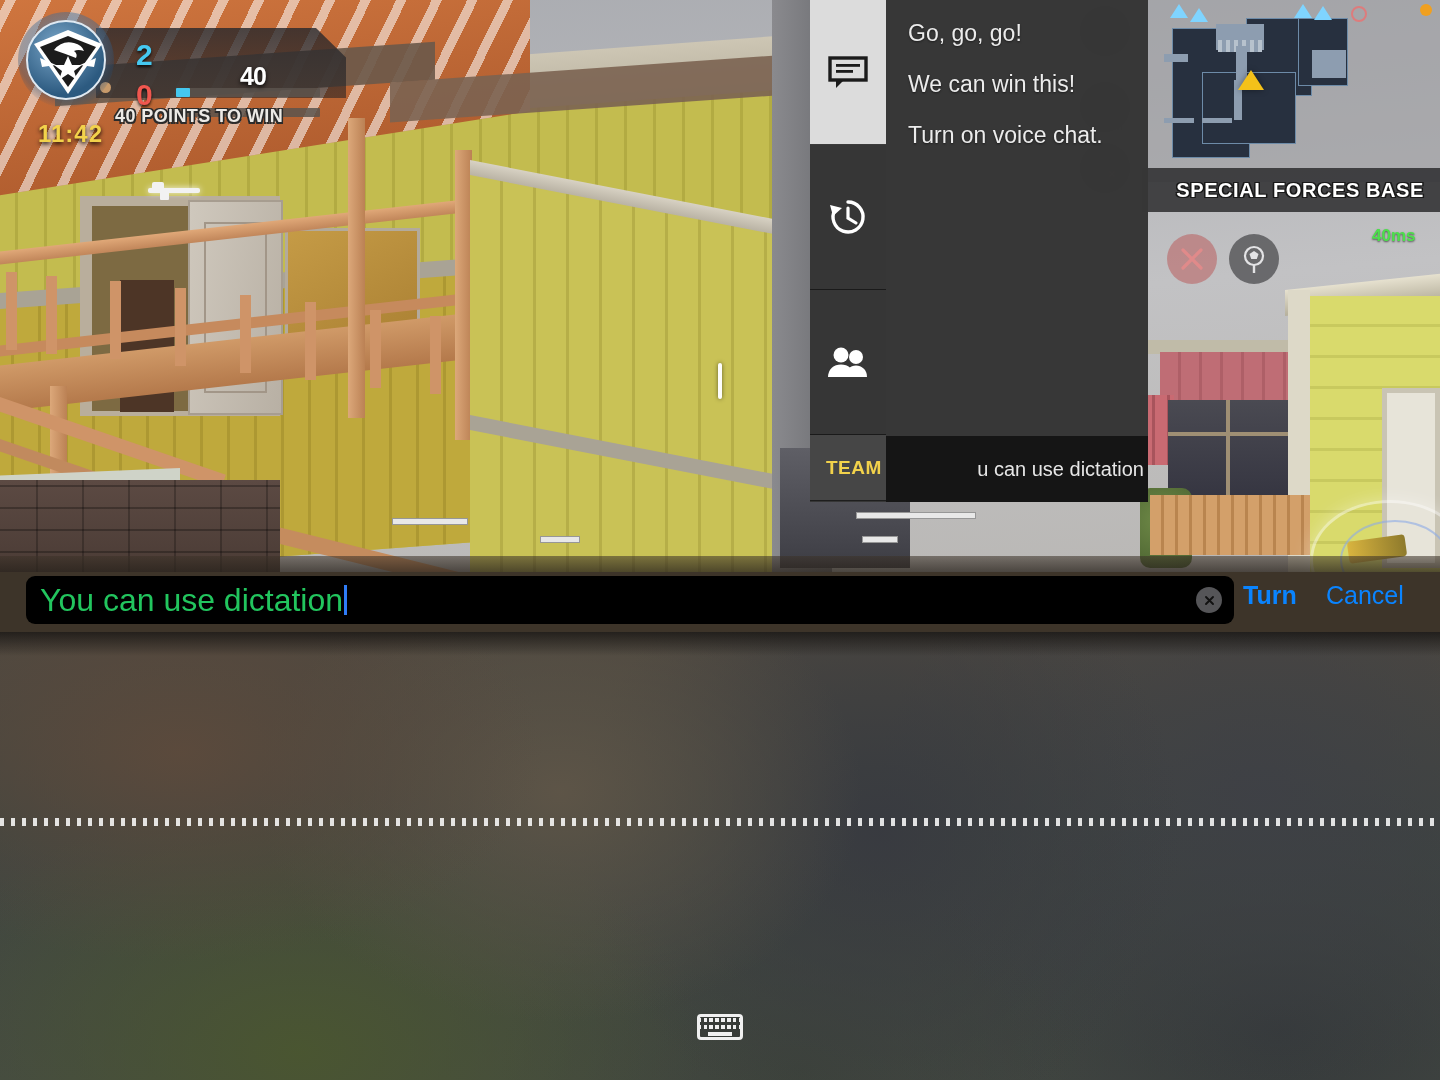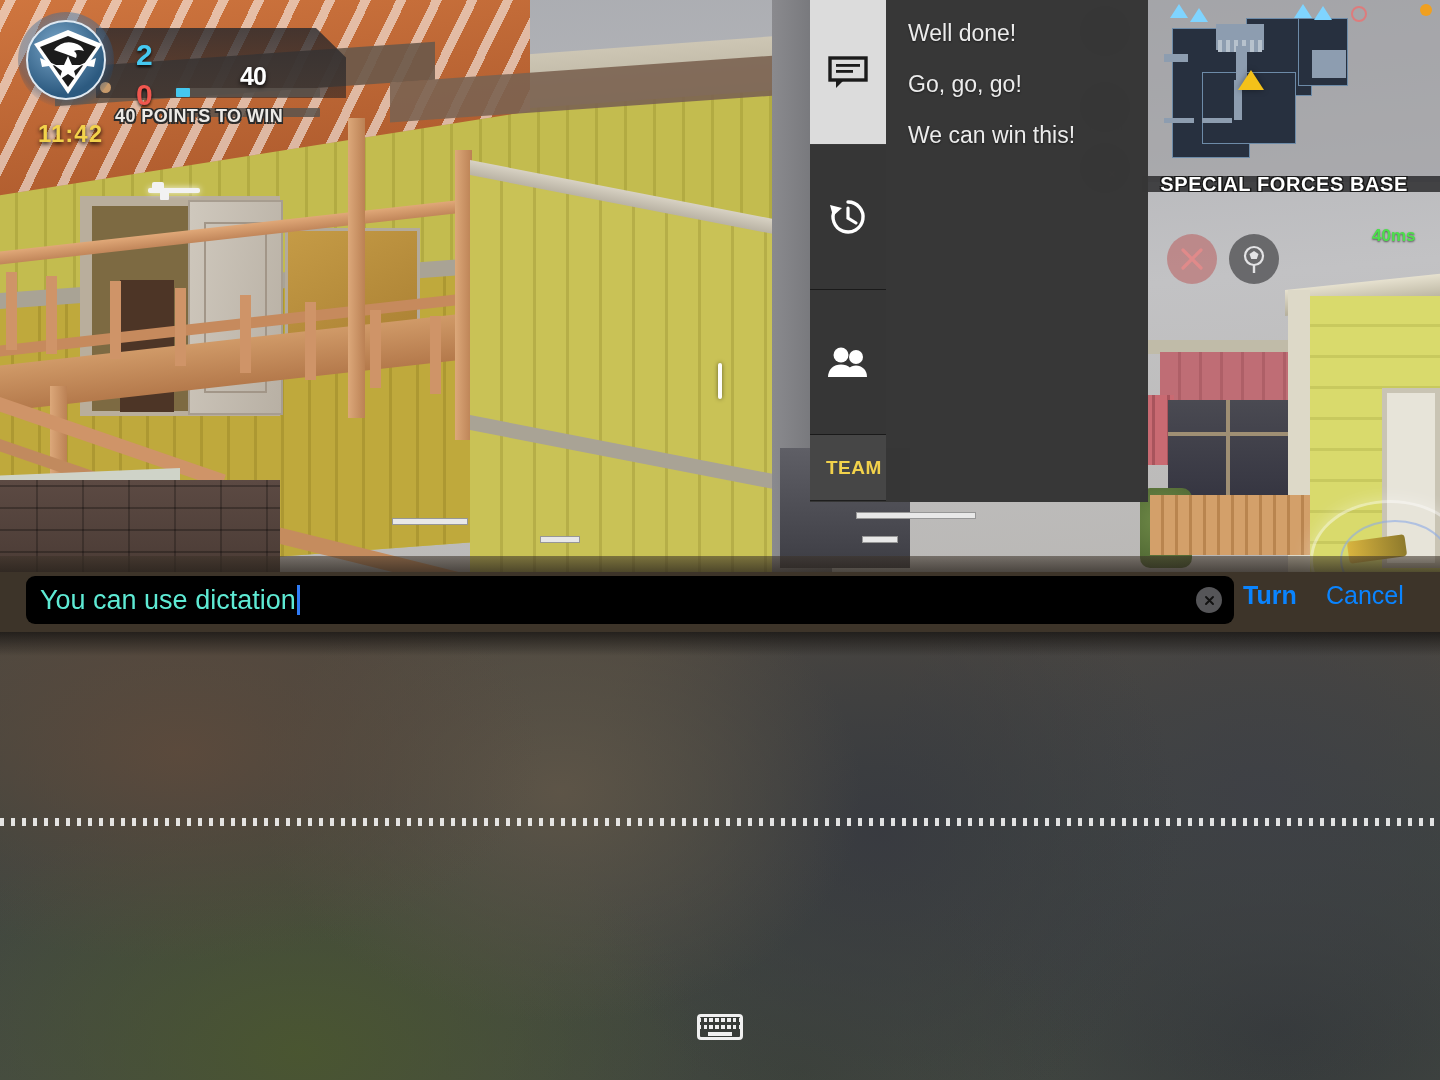--- a/index.html
+++ b/index.html
@@ -184,23 +184,23 @@
   .mm-lightest { position:absolute; background:#b7c2cd; }
   .mm-marker { position:absolute; width:0;height:0; border-left:13px solid transparent;
       border-right:13px solid transparent; border-bottom:20px solid #f4c119;
       filter:drop-shadow(0 0 3px rgba(0,0,0,.4)); }
   .mm-ally { position:absolute; width:0;height:0; border-left:9px solid transparent;
       border-right:9px solid transparent; border-bottom:14px solid #7fd4ff; }
   .mm-enemy-dot { position:absolute; width:16px;height:16px;border-radius:50%;
       border:2px solid rgba(240,110,110,.75); }
   .mm-orange-dot { position:absolute; left:1420px; top:4px; width:12px;height:12px;border-radius:50%;
       background:#f0a020; }
-  .mm-name { position:absolute; left:1142px; top:176px; width:298px; height:16px;
+  .mm-name { position:absolute; left:1142px; top:168px; width:298px; height:44px;
       background:rgba(45,45,48,.86); display:flex; align-items:center; justify-content:flex-end;
-      padding-right:32px; }
+      padding-right:16px; }
   .mm-name span { font-size:20px; font-weight:bold; color:#fff; letter-spacing:.6px;
       text-shadow:-1.4px -1.4px 0 #1a1a1a,1.4px -1.4px 0 #1a1a1a,-1.4px 1.4px 0 #1a1a1a,1.4px 1.4px 0 #1a1a1a; }
   .ping { position:absolute; left:1372px; top:226px; font-size:17px; font-weight:bold; color:#4ce04c;
       text-shadow:0 1px 2px rgba(0,0,0,.6); }
 
   
   .cbtn { position:absolute; border-radius:50%; display:flex; align-items:center; justify-content:center; }
   .cbtn.cancel { left:1167px; top:234px; width:50px; height:50px; background:rgba(185,70,70,.45); }
   .cbtn.spot   { left:1229px; top:234px; width:50px; height:50px; background:rgba(70,70,74,.72); }
 
@@ -221,21 +221,21 @@
   .chat-preview-row { position:absolute; left:0; bottom:0; width:262px; height:66px;
       background:rgba(18,18,18,.9); display:flex; align-items:center; justify-content:flex-end;
       padding-right:4px; }
   .chat-preview-row span { font-size:20px; color:#e6e6e6; }
 
   
   .input-bar { position:absolute; left:0; top:572px; width:1440px; height:60px;
       background:rgba(78,66,52,.78); }
   .input-field { position:absolute; left:26px; top:576px; width:1208px; height:48px;
       background:#000; border-radius:9px; display:flex; align-items:center; padding:0 14px; }
-  .input-text { font-size:27px; color:#5eead4; white-space:nowrap; }
+  .input-text { font-size:32px; color:#22c55e; white-space:nowrap; }
   .caret { display:inline-block; width:3px; height:30px; background:#2f7cf6; margin-left:1px;
       vertical-align:middle; }
   .clear-btn { position:absolute; right:12px; top:50%; transform:translateY(-50%);
       width:26px; height:26px; border-radius:50%; background:#555558;
       display:flex; align-items:center; justify-content:center; }
   .done-btn { position:absolute; left:1243px; top:581px; font-size:25px; font-weight:bold; color:#0a84ff; }
   .cancel-btn { position:absolute; left:1326px; top:581px; font-size:25px; color:#0a84ff; }
 
   
   .kb-area { position:absolute; left:0; top:632px; width:1440px; height:448px;
@@ -472,23 +472,26 @@
           <circle cx="31" cy="12" r="7" fill="#fff"></circle>
           <path d="M20 32c0-7.5 5.5-11.5 11-11.5S42 24.5 42 32z" fill="#fff"></path>
         </svg>
       </div>
       <div class="chat-tab team-row">
         <span class="team-label">TEAM</span>
       </div>
     </div>
 
     <div class="chat-list">
-      <div class="chat-item">Well done!</div>
       <div class="chat-item">Go, go, go!</div>
       <div class="chat-item">We can win this!</div>
+      <div class="chat-item">Turn on voice chat.</div>
+      <div class="chat-preview-row">
+        <span>u can use dictation</span>
+      </div>
     </div>
   </div>
 
   <div class="input-bar"></div>
 
   <div class="input-field">
     <span class="input-text">You can use dictation</span>
       <span class="caret"></span>
     <div class="clear-btn">
       <svg width="15" height="15" viewBox="0 0 15 15">

